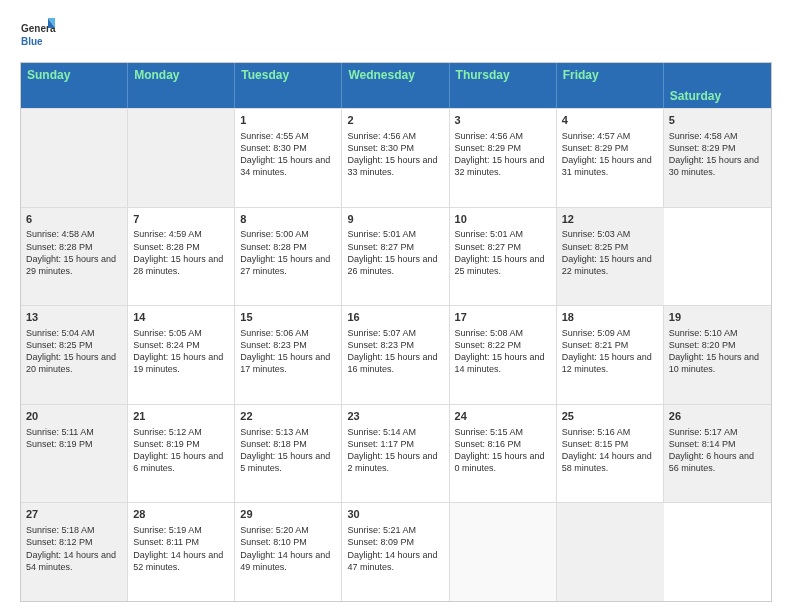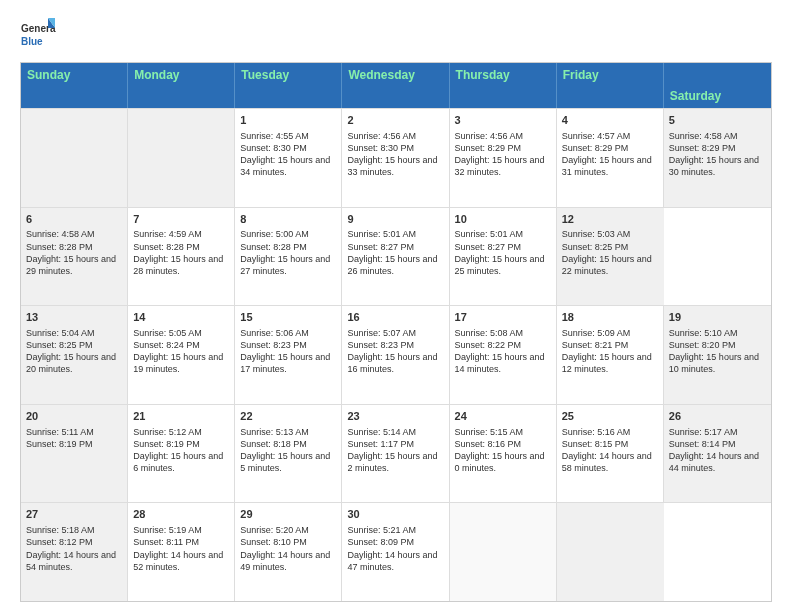--- a/index.html
+++ b/index.html
@@ -272,21 +272,21 @@
           <div class="cal-cell">
             <span class="day-num">25</span>
             <div class="cell-text">Sunrise: 5:16 AM</div>
             <div class="cell-text">Sunset: 8:15 PM</div>
             <div class="cell-text">Daylight: 14 hours and 58 minutes.</div>
           </div>
           <div class="cal-cell shaded">
             <span class="day-num">26</span>
             <div class="cell-text">Sunrise: 5:17 AM</div>
             <div class="cell-text">Sunset: 8:14 PM</div>
-            <div class="cell-text">Daylight: 14 hours and 44 minutes.</div>
+            <div class="cell-text">Daylight: 6 hours and 56 minutes.</div>
           </div>
         </div>
         <div class="cal-row">
           <div class="cal-cell shaded">
             <span class="day-num">27</span>
             <div class="cell-text">Sunrise: 5:18 AM</div>
             <div class="cell-text">Sunset: 8:12 PM</div>
             <div class="cell-text">Daylight: 14 hours and 54 minutes.</div>
           </div>
           <div class="cal-cell">

